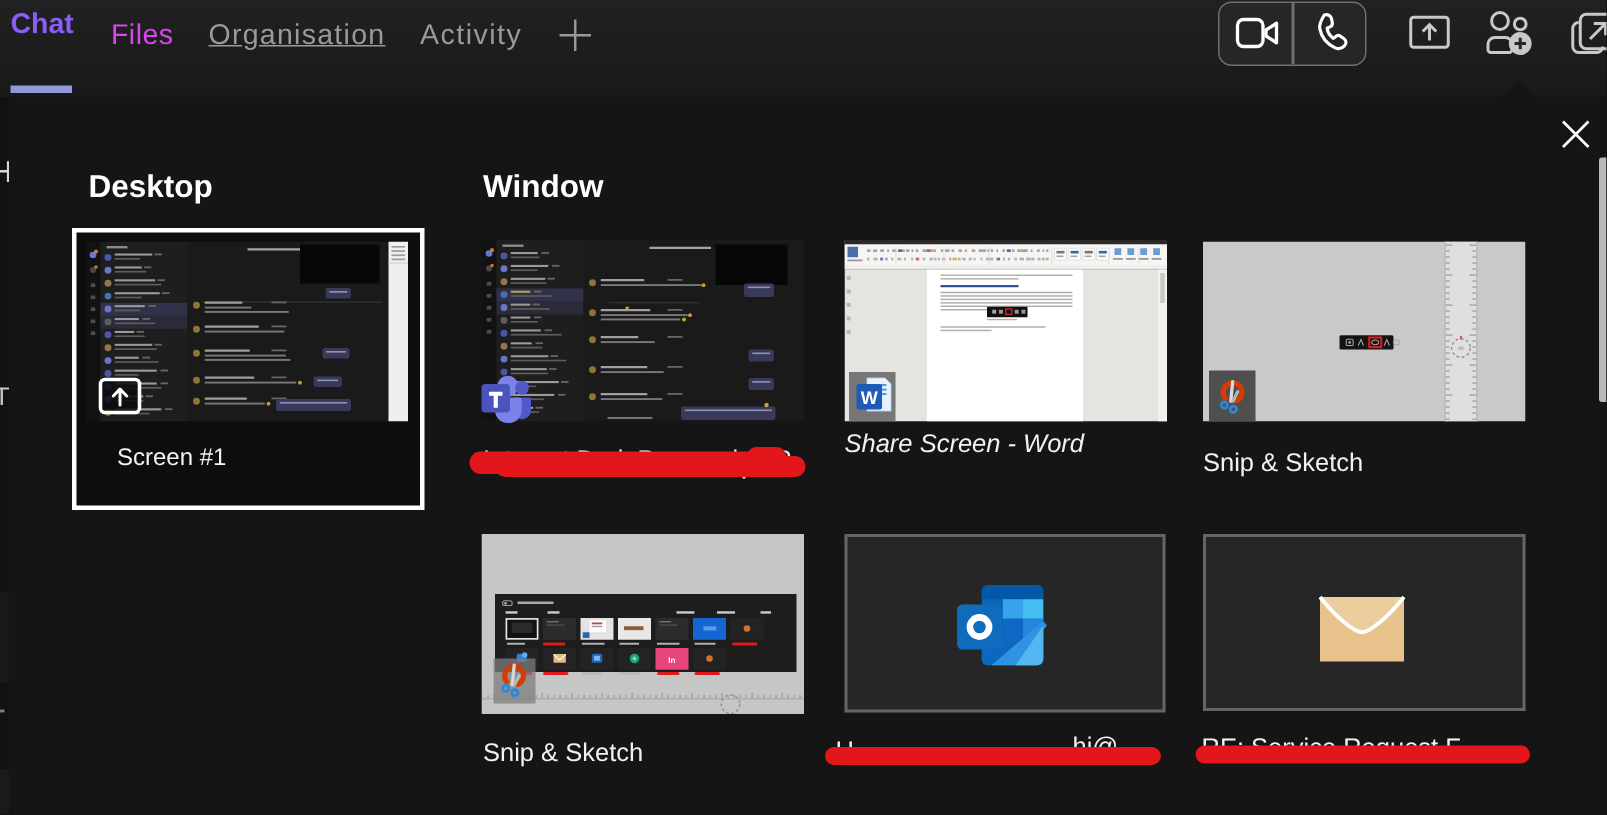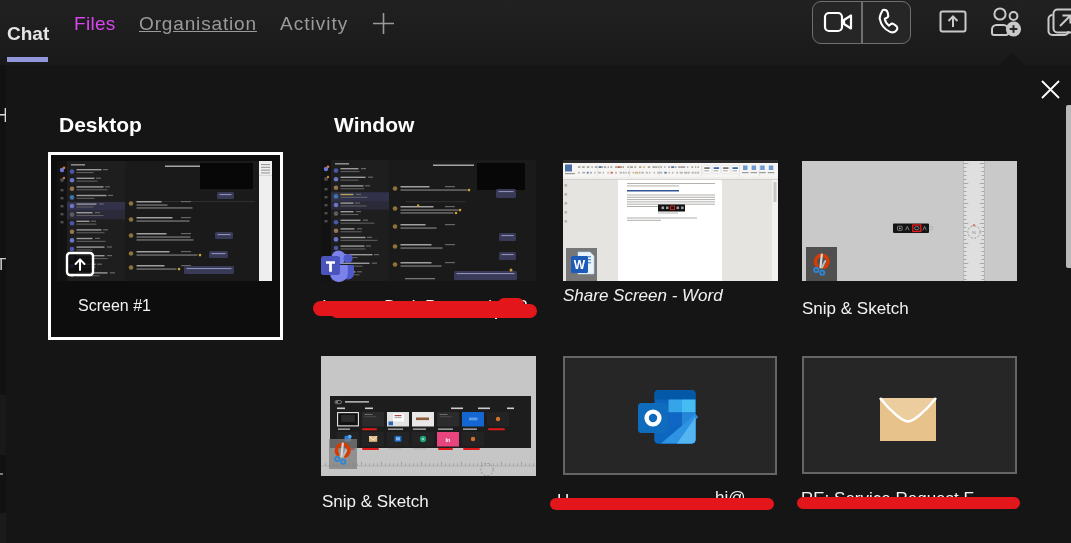--- a/index.html
+++ b/index.html
@@ -1,14 +1,14 @@
 <!DOCTYPE html>
 <html><head><meta charset="utf-8"><style>html,body{margin:0;padding:0;background:#151515;}*{box-sizing:border-box;}body{font-family:"Liberation Sans",sans-serif;width:1071px;height:543px;position:relative;overflow:hidden;}.abs{position:absolute;}.lbl{position:absolute;font-size:17px;color:#f2f2f2;white-space:nowrap;}.red{position:absolute;background:#e3161b;border-radius:8px;}.hdr{position:absolute;font-size:21px;font-weight:700;color:#ffffff;}</style></head><body>
 <div class="abs" style="left:0;top:0;width:1071px;height:65px;background:linear-gradient(#212121,#191919);"></div>
-<div class="abs" style="left:7px;top:23px;font-size:19px;font-weight:700;color:#e5e5e5;">Chat</div>
+<div class="abs" style="left:7px;top:6px;font-size:19px;font-weight:700;color:#8b5cf6;">Chat</div>
 <div class="abs" style="left:74px;top:13px;font-size:19px;color:#d946ef;letter-spacing:0.3px;">Files</div>
 <div class="abs" style="left:139px;top:13px;font-size:19px;color:#9a9a9a;letter-spacing:0.85px;text-decoration:underline;">Organisation</div>
 <div class="abs" style="left:280px;top:13px;font-size:19px;color:#9a9a9a;letter-spacing:1px;text-align:center;">Activity</div>
 <svg class="abs" style="left:371px;top:11px" width="25" height="25" viewBox="0 0 25 25">
     <path d="M12.5 2 V23 M2 12.5 H23" stroke="#9a9a9a" stroke-width="1.6"></path>
   </svg>
 <div class="abs" style="left:7px;top:57px;width:41px;height:5px;background:#9297dc;"></div>
 <div class="abs" style="left:812px;top:1px;width:99px;height:43px;border:1.5px solid #6f6f6f;border-radius:9px;background:#262626;"></div>
 <div class="abs" style="left:861px;top:2px;width:1.5px;height:41px;background:#6f6f6f;"></div>
 <svg class="abs" style="left:822px;top:8px" width="32" height="28" viewBox="0 0 32 28">
@@ -41,21 +41,21 @@
     <div style="position:absolute;left:0;top:330px;width:6px;height:60px;background:#191919;"></div>
     <div style="position:absolute;left:0;top:408px;width:3px;height:2px;background:#7a7a7a;"></div>
     <div style="position:absolute;left:0;top:448px;width:6px;height:30px;background:#1b1b1b;"></div>
   </div>
 <div class="abs" style="left:1000px;top:53px;width:0;height:0;border-left:12px solid transparent;border-right:12px solid transparent;border-bottom:12px solid #151515;"></div>
 <svg class="abs" style="left:1040px;top:79px" width="21" height="21" viewBox="0 0 21 21">
     <path d="M2 2 L19 19 M19 2 L2 19" stroke="#ffffff" stroke-width="1.8"></path>
   </svg>
 <div class="abs" style="left:1066px;top:105px;width:5px;height:163px;background:#b9b9b9;border-radius:2px 0 0 2px;"></div>
 <div class="hdr" style="left:59px;top:113px;">Desktop</div>
-<div class="hdr" style="left:322px;top:113px;margin-left:12px;">Window</div>
+<div class="hdr" style="left:322px;top:113px;">Window</div>
 <div class="abs" style="left:48px;top:152px;width:235px;height:188px;border:3px solid #ffffff;background:#0d0d0d;"></div>
 <svg class="abs" style="left:57px;top:161px" width="215" height="120" viewBox="0 0 215 120">
     <rect width="215" height="120" fill="#191919"></rect>
     <rect width="10" height="120" fill="#121212"></rect>
     <circle cx="5" cy="9" r="2.2" fill="#6b74d8"></circle>
     <circle cx="7" cy="6.8" r="1.4" fill="#c8793a"></circle>
     <circle cx="5" cy="19" r="2" fill="#4a4a4a"></circle>
     <circle cx="7" cy="17" r="1.2" fill="#c8793a"></circle>
     <rect x="3.5" y="28" width="3" height="2.4" fill="#5d5d5d" opacity=".8"></rect>
     <rect x="3.5" y="36" width="3" height="2.4" fill="#5d5d5d" opacity=".8"></rect>

